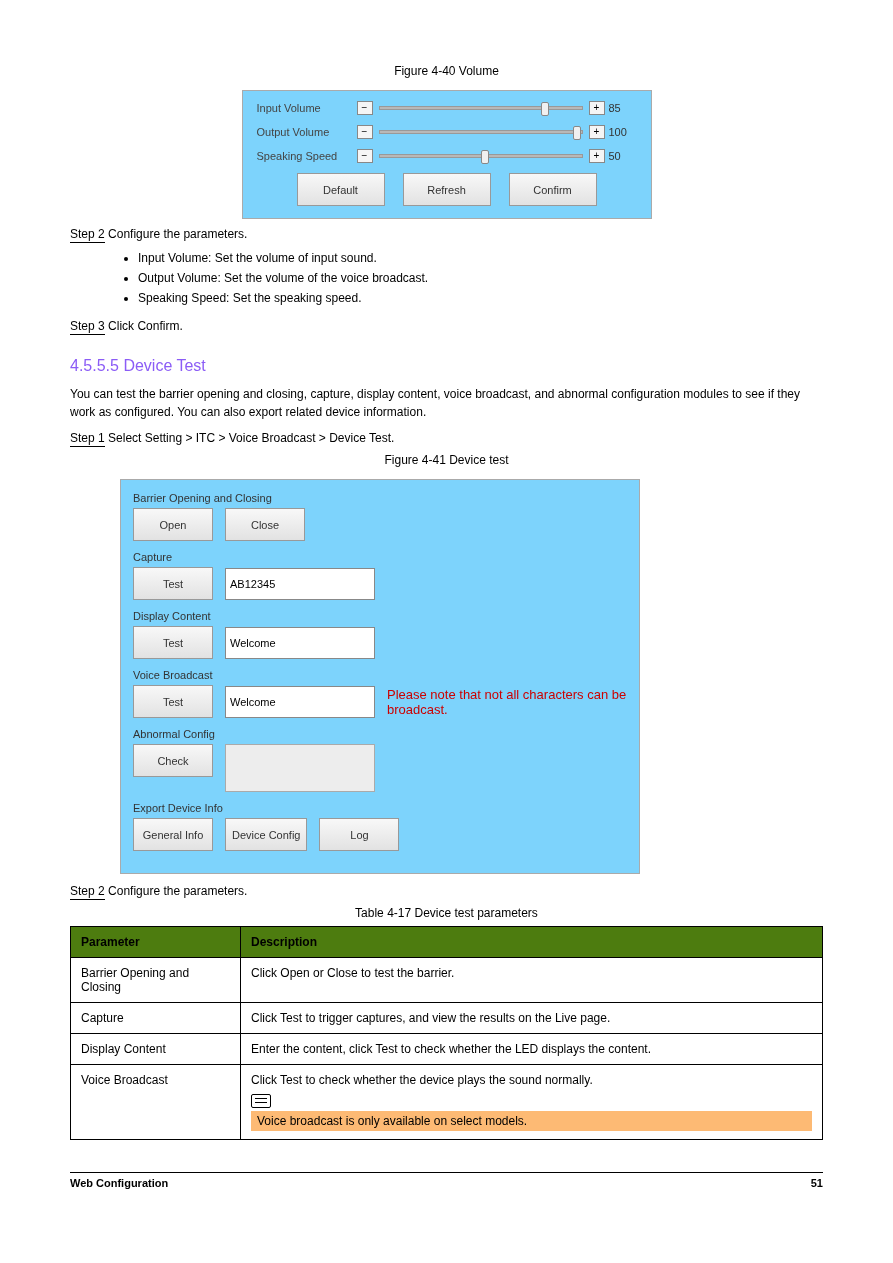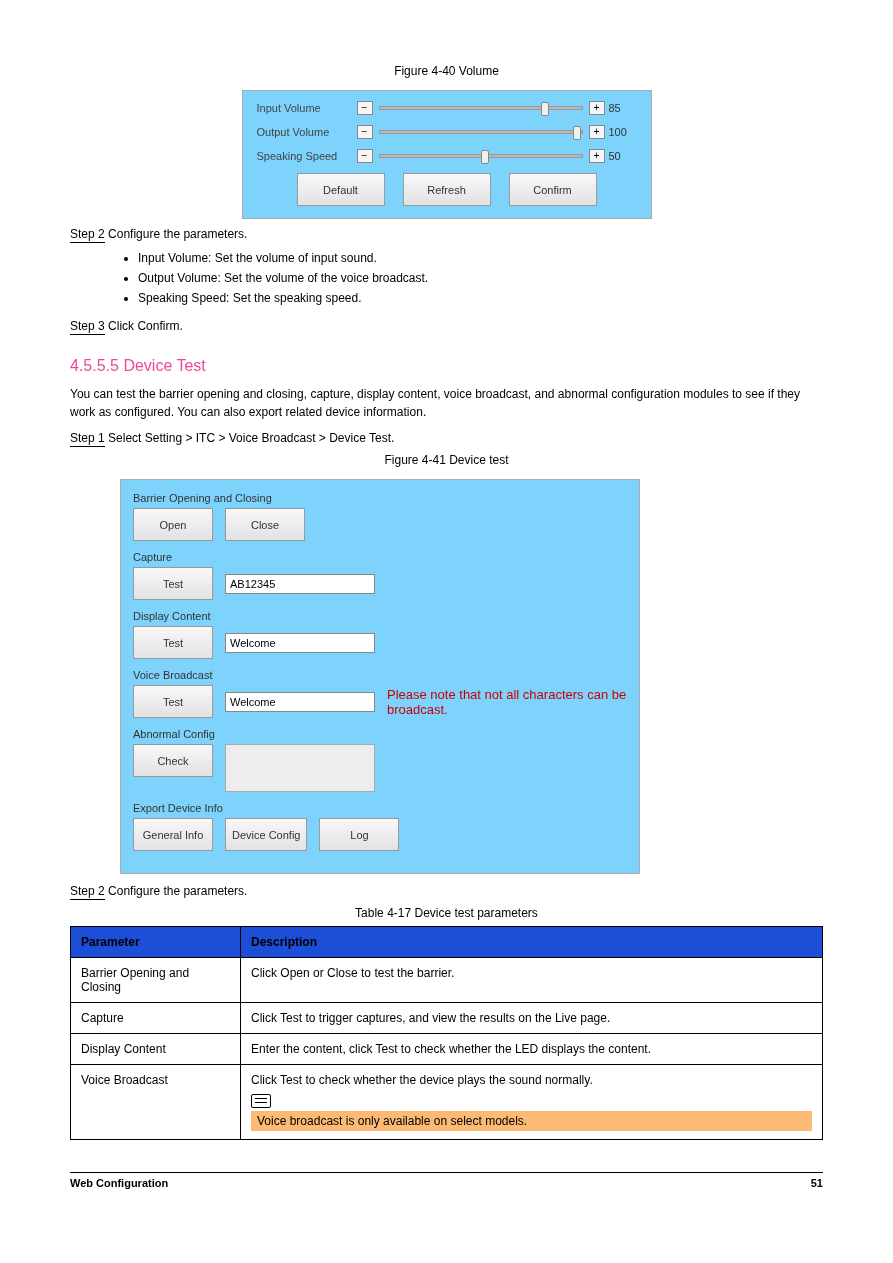--- a/index.html
+++ b/index.html
@@ -112,21 +112,21 @@
   .step-body ul {
     padding-left: 18px;
     margin: 4px 0 12px 0;
   }
   .step-body li {
     margin-bottom: 2px;
   }
 
   .h3 {
     font-size: 16px;
-    color: #ec4899;
+    color: #8b5cf6;
     margin: 24px 0 10px 0;
   }
 
   
   .dev-panel {
     width: 520px;
     margin-left: 50px;
     padding: 12px 12px 12px 12px;
     font-size: 11px;
     color: #333;
@@ -135,21 +135,21 @@
     margin-bottom: 4px;
   }
   .row {
     display: flex;
     align-items: center;
     gap: 12px;
     margin-bottom: 10px;
   }
   .row .btn { min-width: 80px; }
   .txt-input {
-    height: 20px;
+    height: 32px;
     border: 1px solid #888;
     padding: 1px 4px;
     font-size: 11px;
     width: 150px;
     background: #fff;
   }
   .warn {
     color: #c00;
     font-size: 13px;
   }
@@ -172,21 +172,21 @@
     border-collapse: collapse;
     font-size: 12px;
   }
   table.desc th, table.desc td {
     border: 1px solid #000;
     padding: 8px 10px;
     vertical-align: top;
     text-align: left;
   }
   table.desc th {
-    background: #1d4ed8;
+    background: #4d7c0f;
     font-weight: bold;
   }
   table.desc td:first-child { width: 170px; }
   .note-icon {
     display: inline-block;
     width: 20px; height: 14px;
     border: 1.5px solid #000;
     border-radius: 2px;
     position: relative;
     vertical-align: middle;

